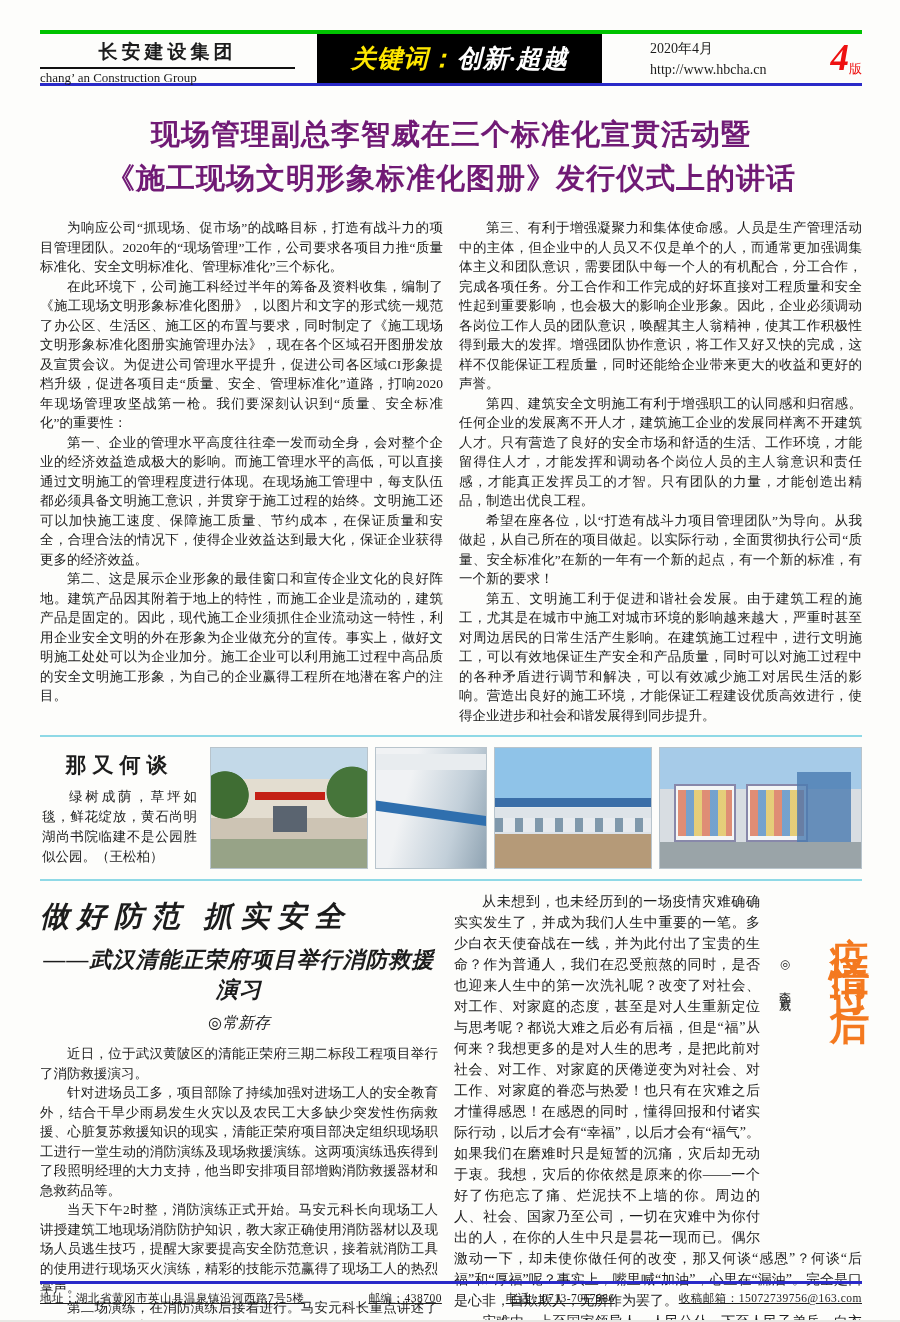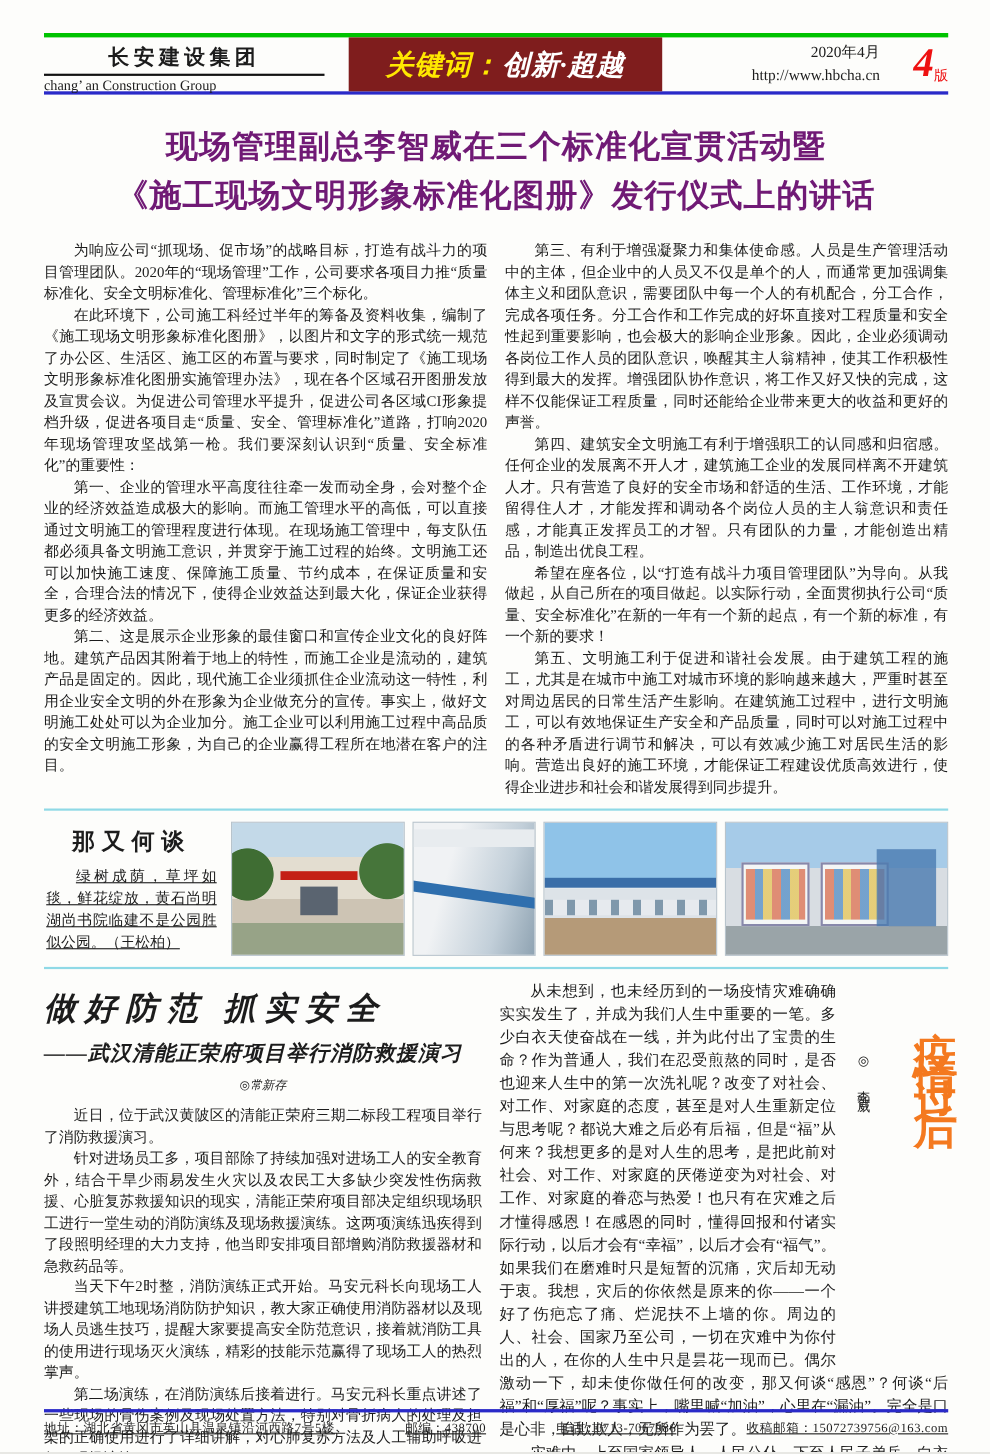--- a/index.html
+++ b/index.html
@@ -10,47 +10,47 @@
     padding:30px 38px 0 40px; position:relative; overflow:hidden;
   }
   
   .topline { height:4px; background:#00c300; }
   .masthead-row { display:flex; align-items:stretch; height:52px; border-bottom:3px solid #2a2ac8; }
   .masthead { width:255px; padding-top:5px; }
   .masthead .cn { font-size:19px; font-weight:bold; letter-spacing:4px; text-align:center; }
   .masthead-rule { height:2px; background:#111; margin-top:2px; }
   .masthead .en { font-size:13px; font-family:"Liberation Serif",serif; padding-top:1px; }
   .keyword-box {
-    flex:0 0 285px; margin-left:22px; background:#7f1d1d; color:#fff;
+    flex:0 0 285px; margin-left:22px; background:#000000; color:#fff;
     display:flex; align-items:center; justify-content:center; font-size:25px; font-weight:bold;
     font-style:italic; letter-spacing:1px;
   }
   .kw-label { color:#ffe800; margin-right:2px; }
   .kw-text { color:#ffffff; }
-  .issue { flex:1; text-align:right; padding-top:4px; font-size:14px; line-height:21px;
+  .issue { flex:1; text-align:left; padding-top:4px; font-size:14px; line-height:21px;
     font-family:"Liberation Serif",serif;margin-left:48px; }
   .page-no { width:62px; display:flex; align-items:flex-start; justify-content:flex-end; color:#ee1111; padding-top:6px; }
   .page-no .num { font-size:37px; font-weight:bold; font-style:italic; line-height:36px; }
   .page-no .unit { font-size:13px; margin-top:20px; }
   
   .headline { margin:26px 0 18px 0; text-align:center; color:#701a75;
     font-family:"Liberation Sans","DejaVu Sans",sans-serif; font-weight:bold;
     font-size:29px; line-height:44px; letter-spacing:1px; }
   
   .two-col { display:flex; gap:16px; }
   .col { flex:1; font-size:13.5px; line-height:19.5px; text-align:justify; }
   .col p, .safety-body p, .essay p { text-indent:2em; }
   
   .divider { height:2px; background:#8fd9e6; margin:10px 0; }
   
   .photo-strip { display:flex; gap:7px; height:122px; }
   .comment-box { flex:0 0 163px; padding:4px 6px 0 2px; }
   .comment-box h3 { font-size:21px; letter-spacing:6px; text-align:center; font-weight:bold;
     font-family:"Liberation Serif",serif; margin-bottom:8px; }
-  .comment-box p { font-size:13.5px; line-height:20px; text-indent:2em; text-align:justify;text-decoration:underline; }
+  .comment-box p { font-size:13.5px; line-height:20px; text-indent:2em; text-align:justify; }
   .photo { position:relative; overflow:hidden; border:1px solid #b8c4cc; }
   .photo span { position:absolute; display:block; }
   .p1 { flex:0 0 158px; background:linear-gradient(#c3d9e8 0 26%,#e3ddd0 26% 58%,#cdc4b4 58% 76%,#97a387 76%); }
   .p1 .tree1 { width:52px; height:58px; left:-12px; top:18px; background:radial-gradient(circle,#3f6d33 0 60%,transparent 62%); }
   .p1 .tree2 { width:58px; height:60px; right:-14px; top:14px; background:radial-gradient(circle,#46753a 0 60%,transparent 62%); }
   .p1 .banner { width:70px; height:8px; left:44px; top:44px; background:#c42015; }
   .p1 .door { width:34px; height:26px; left:62px; top:58px; background:#5a6470; }
   .p2 { flex:0 0 112px; background:linear-gradient(105deg,#f0f2f4 0 30%,#c2cfd9 70%,#8fa3b2); }
   .p2 .rail { width:140%; height:10px; left:-10px; top:62px; background:#2f6fae; transform:rotate(8deg); }
   .p2 .ceil { width:100%; height:16px; top:6px; background:#e8ecef; }
@@ -61,22 +61,22 @@
   .p4 .board1 { width:62px; height:58px; left:14px; top:36px; background:#f4f6f6; border:2px solid #88a; }
   .p4 .board2 { width:62px; height:58px; left:86px; top:36px; background:#f4f6f6; border:2px solid #88a; }
   .p4 .posters1,.p4 .posters2 { width:54px; height:46px; top:42px; background:repeating-linear-gradient(90deg,#d86a4a 0 8px,#4a86c0 8px 16px,#e0c050 16px 24px); opacity:.75; }
   .p4 .posters1 { left:18px; } .p4 .posters2 { left:90px; }
   .p4 .gate { width:54px; height:70px; right:10px; top:24px; background:#4a7ab0; opacity:.8; }
   
   .lower { display:flex; gap:16px; margin-top:4px; }
   .lower-left { flex:0 0 398px; }
   .safety-title { text-align:left; font-size:29px; font-weight:bold; font-style:italic;
     letter-spacing:8px; font-family:"Liberation Serif",serif; margin-top:6px; }
-  .safety-sub { font-size:19px; font-weight:bold; font-style:italic; margin-top:8px; letter-spacing:1px; }
-  .safety-byline { text-align:center; font-size:11px; margin:8px 0 10px 0; font-style:italic; }
+  .safety-sub { text-align:center; font-size:22px; font-weight:bold; font-style:italic; margin-top:8px; letter-spacing:1px; }
+  .safety-byline { text-align:center; font-size:16px; margin:8px 0 10px 0; font-style:italic; }
   .safety-body { font-size:13.5px; line-height:19.5px; text-align:justify; }
   .lower-right { flex:1; }
   .essay { font-size:14px; line-height:21px; text-align:justify; }
   .essay-sidebar { float:right; width:92px; height:352px; position:relative; margin-left:10px; }
   .v-title { writing-mode:vertical-rl; position:absolute; right:2px; top:14px;
     font-size:40px; font-weight:bold; color:#f4791f; letter-spacing:22px;
     font-family:"Liberation Sans","DejaVu Sans",sans-serif; }
   .v-byline { writing-mode:vertical-rl; position:absolute; left:4px; top:66px; font-size:12px; color:#222; letter-spacing:4px; }
   
   .footer { position:absolute; left:40px; right:38px; bottom:14px;text-decoration:underline; }

